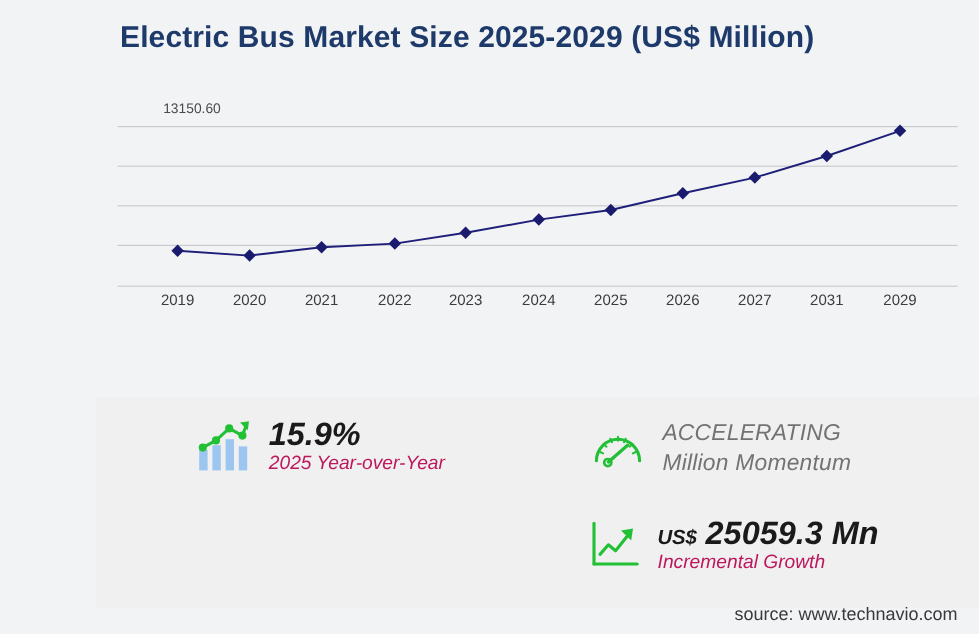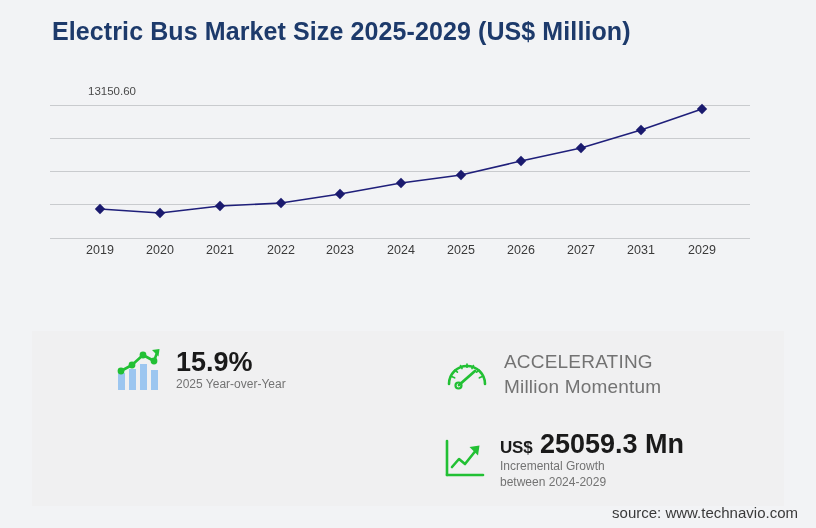--- a/index.html
+++ b/index.html
@@ -3,21 +3,21 @@
 <meta charset="utf-8">
 <style>
   html,body{margin:0;padding:0;}
   body{
     width:816px;height:528px;
     background:#f2f3f5;
     font-family:"Liberation Sans", sans-serif;
     overflow:hidden;
     position:relative;
   }
-  #page{position:absolute;inset:0;}
+  #page{position:absolute;inset:0;margin-left:48px;}
 
   
   .title{
     position:absolute;left:52px;top:17px;
     font-size:25px;font-weight:bold;
     color:#1d3a6b;letter-spacing:0.1px;
     white-space:nowrap;
   }
 
   
@@ -38,30 +38,30 @@
     transform:translateX(-30px);
     white-space:nowrap;
   }
 
   
   .stats{
     position:absolute;left:32px;top:331px;
     width:752px;height:175px;
     background:#f0f0f1;
   }
-  .cell{position:absolute;display:flex;align-items:center;}
+  .cell{position:absolute;display:flex;align-items:center;font-style:italic;}
   .cell .ico{flex:0 0 auto;display:flex;align-items:center;justify-content:center;}
   .cell .txt{margin-left:14px;}
   .big{
     font-size:27px;font-weight:bold;color:#1a1a1a;
     line-height:1.12;white-space:nowrap;
   }
   .big .unit{font-size:17px;font-weight:bold;letter-spacing:-0.2px;}
   .sub{
-    font-size:12px;color:#737373;
+    font-size:16px;color:#be185d;
     line-height:1.28;white-space:nowrap;
   }
   .cap{
     font-size:19px;color:#737373;
     line-height:1.34;white-space:nowrap;letter-spacing:0.2px;
   }
 
   .source{
     position:absolute;right:18px;bottom:7px;
     font-size:15px;color:#3a3a3a;white-space:nowrap;
@@ -172,21 +172,20 @@
           <polyline points="8,31 15,23 21,28 33,13" fill="none" stroke="#22c034" stroke-width="2.6" stroke-linejoin="round" stroke-linecap="round"></polyline>
           <path d="M25.5 11 L35.5 9.5 L34 19.5 Z" fill="#22c034"></path>
         </svg>
       </span>
       <span class="txt">
         <div class="big">
           <span class="unit">US$</span>
           <span>25059.3 Mn</span>
         </div>
         <div class="sub">Incremental Growth</div>
-        <div class="sub">between 2024-2029</div>
       </span>
     </div>
 
   </div>
 
   <div class="source">source: www.technavio.com</div>
 
 </div>
 
 </body></html>

